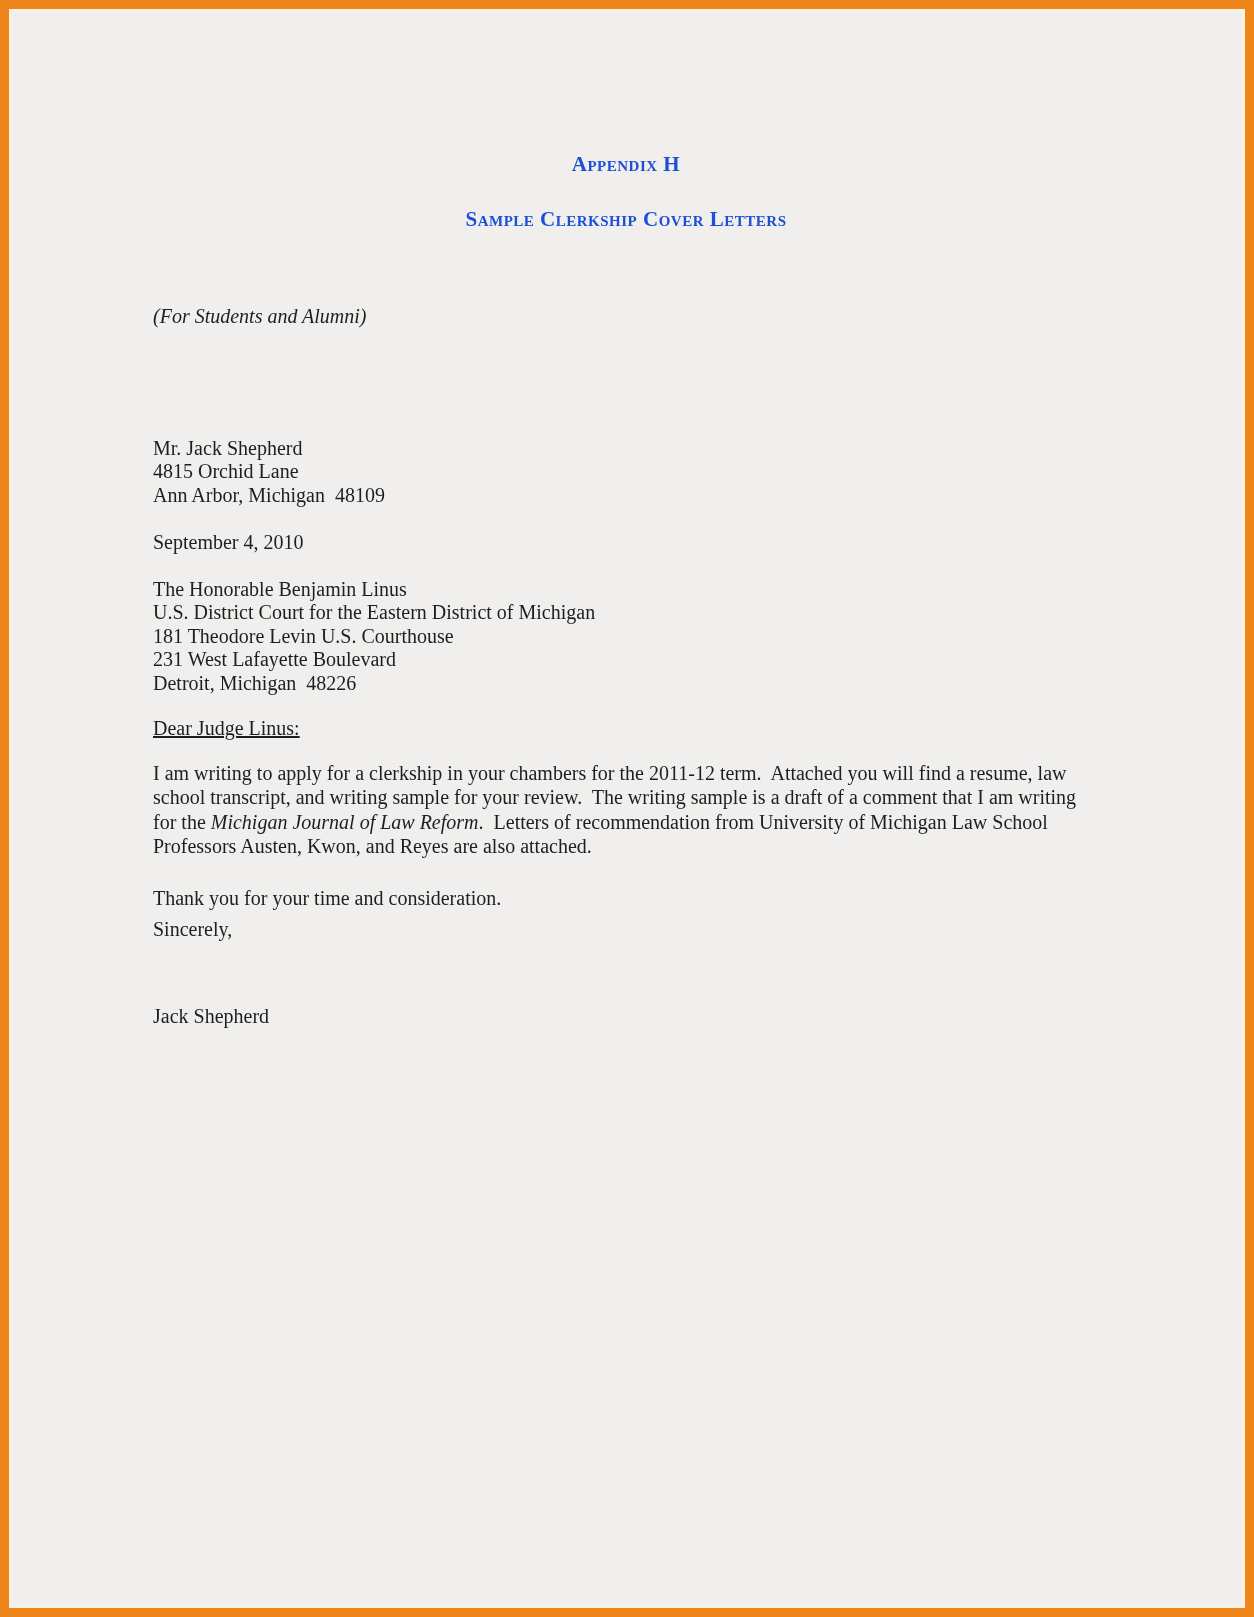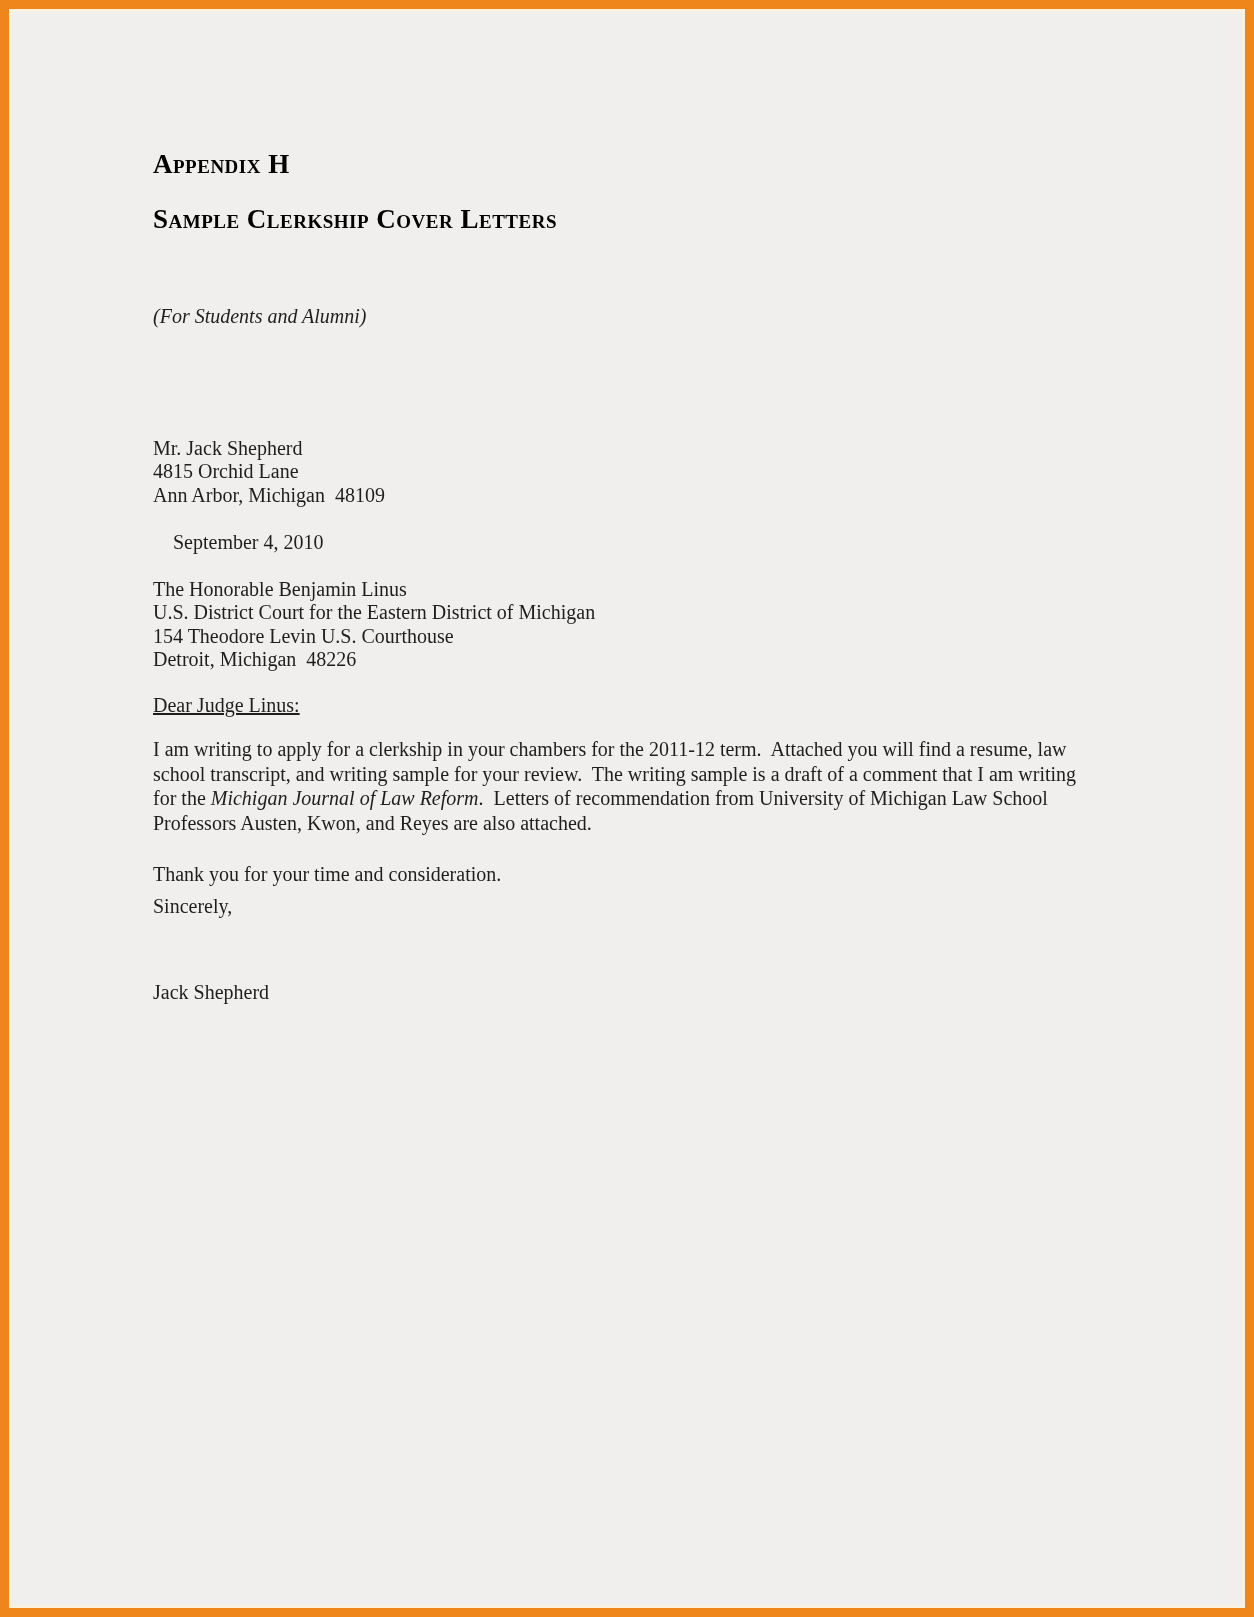--- a/index.html
+++ b/index.html
@@ -19,35 +19,36 @@
     width: 100%;
     height: 100%;
     border: 3px solid var(--inner-line-color, #FAF2E0);
     padding: 137px 143px 0 141px;
     color: var(--text-color, #1E1E1E);
     font-size: 20px;
     line-height: 23.5px;
   }
   .line, .par, h1, h2 { white-space: pre-wrap; }
   h1, h2 {
+    text-align: center;
     font-variant: small-caps;
     font-weight: 700;
-    font-size: 27px;
+    font-size: 21px;
     line-height: 30px;
     letter-spacing: 0.5px;
-    color: #000000;
+    color: #1d4ed8;
   }
   h2 { margin-top: 25px; }
   .intro {
     margin-top: 70px;
     font-style: italic;
     line-height: 24.5px;
   }
   .sender      { margin-top: 108px; }
-  .date-line   { margin-top: 24px; margin-left: 20px; }
+  .date-line   { margin-top: 24px; }
   .recipient   { margin-top: 23px; }
   .salutation  { margin-top: 22px; text-decoration: underline; }
   .body-par {
     margin-top: 20px;
     line-height: 24.5px;
     max-width: 950px;
   }
   .thanks      { margin-top: 28px; }
   .valediction { margin-top: 8px; }
   .signature   { margin-top: 63px; }
@@ -70,21 +71,22 @@
       <div class="line">Mr. Jack Shepherd</div>
       <div class="line">4815 Orchid Lane</div>
       <div class="line">Ann Arbor, Michigan  48109</div>
     </div>
 
     <div class="date-line line">September 4, 2010</div>
 
     <div class="recipient">
       <div class="line">The Honorable Benjamin Linus</div>
       <div class="line">U.S. District Court for the Eastern District of Michigan</div>
-      <div class="line">154 Theodore Levin U.S. Courthouse</div>
+      <div class="line">181 Theodore Levin U.S. Courthouse</div>
+      <div class="line">231 West Lafayette Boulevard</div>
       <div class="line">Detroit, Michigan  48226</div>
     </div>
 
     <div class="salutation line">Dear Judge Linus:</div>
 
     <p class="body-par par"><span>I am writing to apply for a clerkship in your chambers for the 2011-12 term.  Attached you will find a resume, law school transcript, and writing sample for your review.  The writing sample is a draft of a comment that I am writing for the </span><em>Michigan Journal of Law Reform</em><span>.  Letters of recommendation from University of Michigan Law School Professors Austen, Kwon, and Reyes are also attached.</span></p>
 
     <p class="thanks par">Thank you for your time and consideration.</p>
 
     <div class="valediction line">Sincerely,</div>

